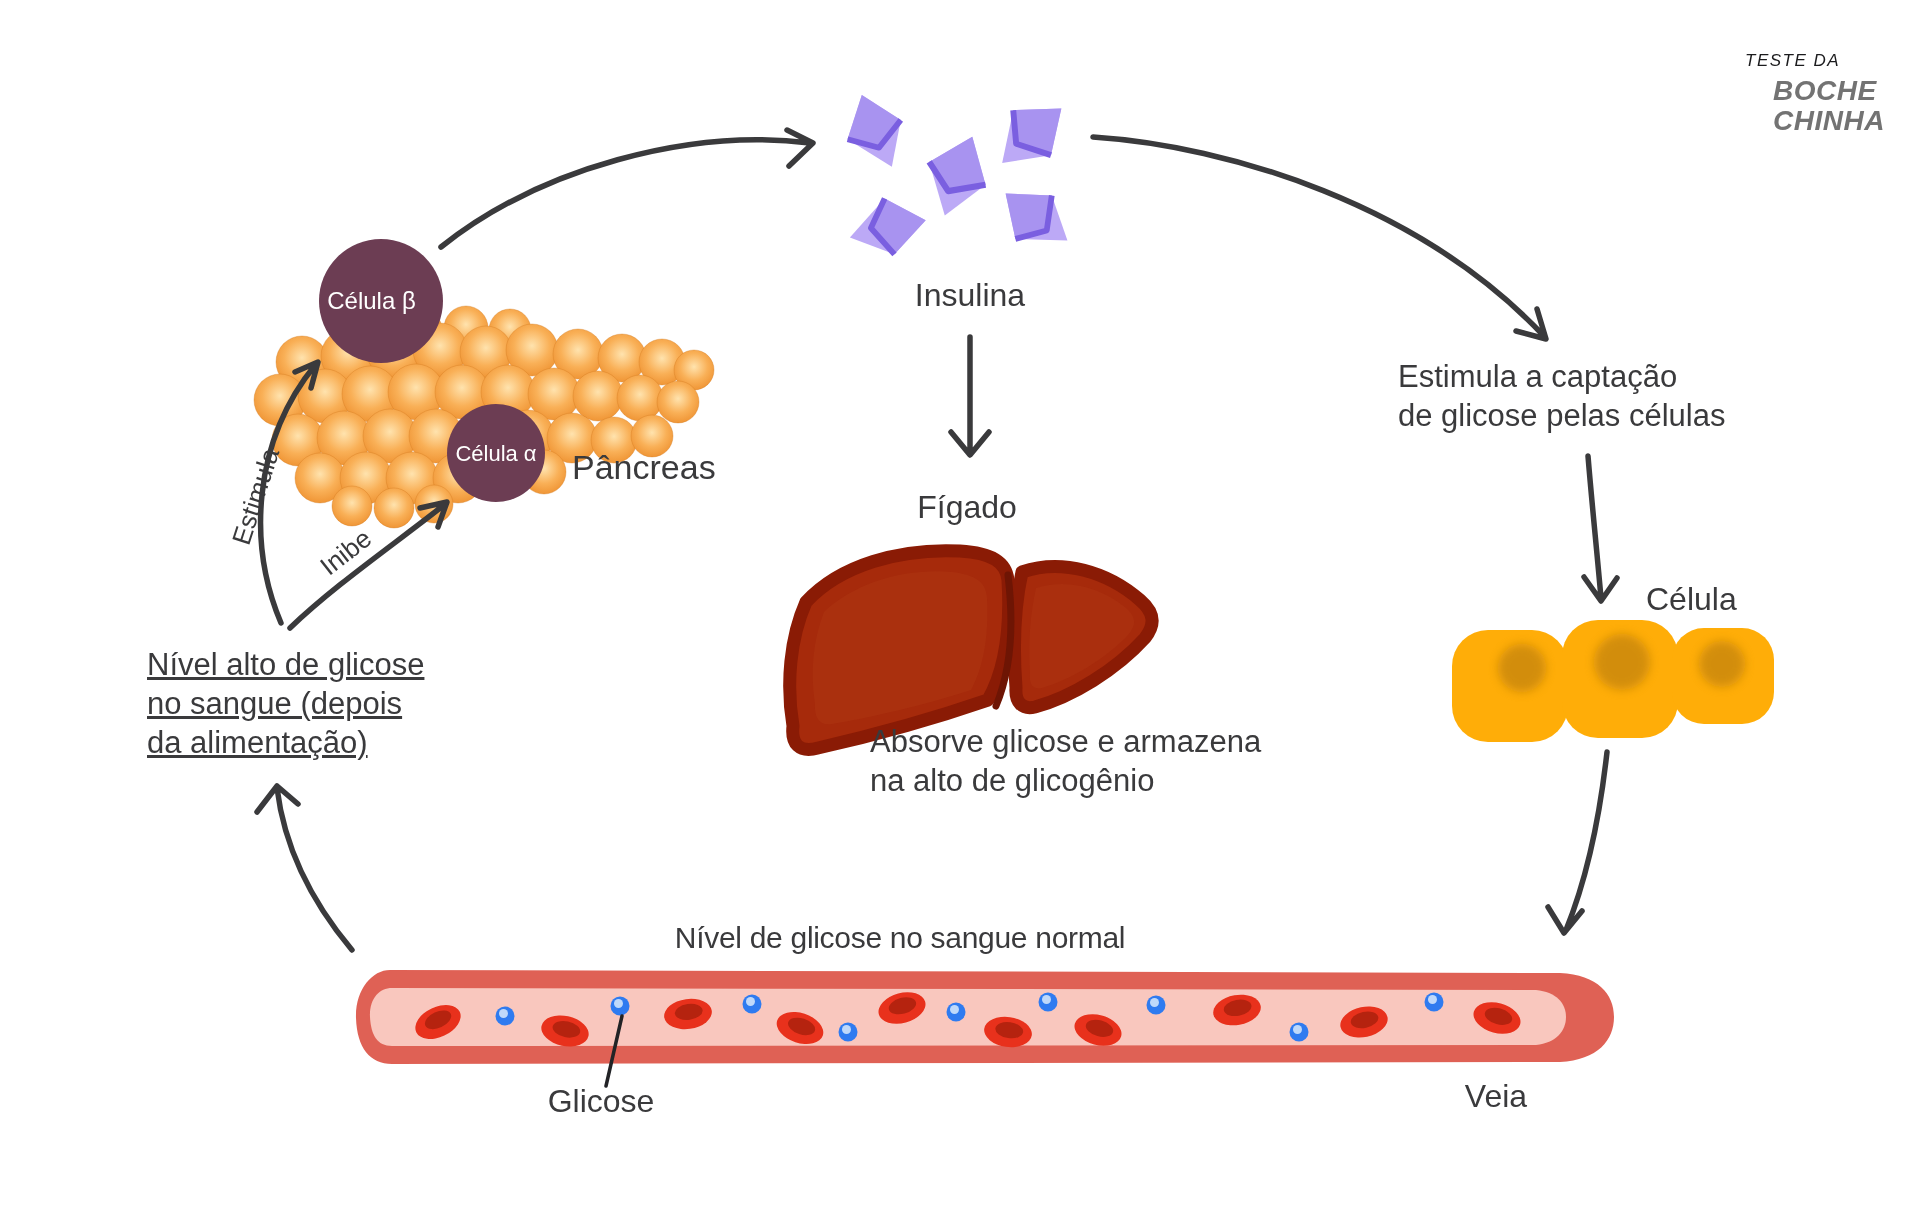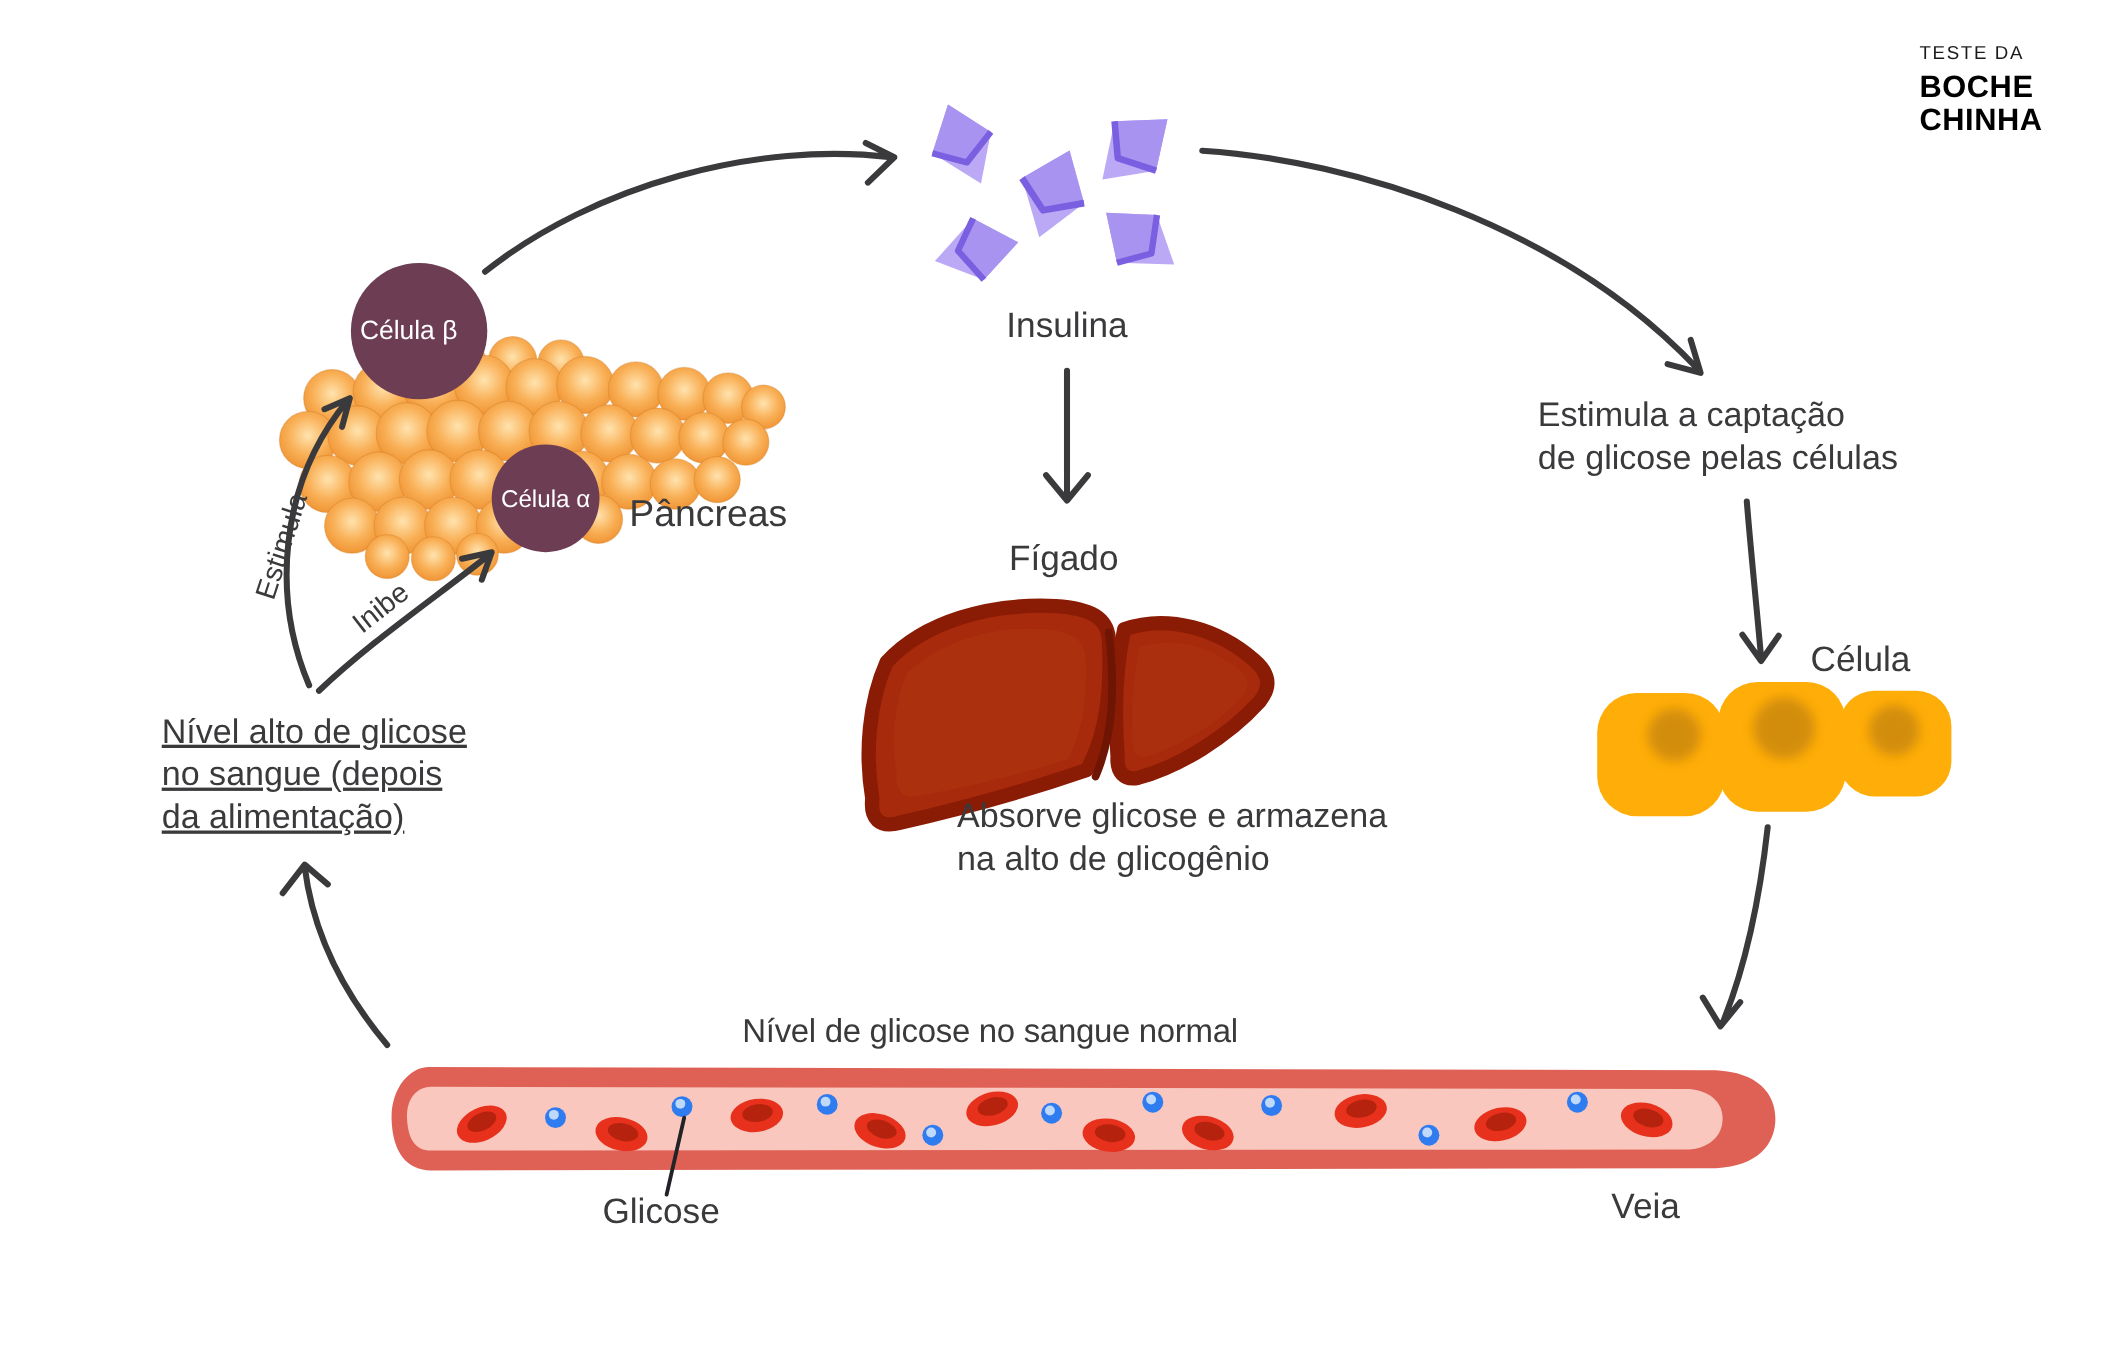--- a/index.html
+++ b/index.html
@@ -5,23 +5,23 @@
   html,body{margin:0;padding:0;background:#ffffff;}
   #canvas{position:relative;width:1920px;height:1224px;background:#ffffff;overflow:hidden;
           font-family:"Liberation Sans","DejaVu Sans",sans-serif;color:#3a3a3c;}
   #art{position:absolute;left:0;top:0;width:1920px;height:1224px;}
   .lbl{position:absolute;font-size:31px;line-height:39px;font-weight:500;color:#3a3a3c;white-space:nowrap;}
   .big{font-size:32px;}
   .center{text-align:center;}
   .rot{transform-origin:50% 50%;}
   .islet-label{position:absolute;color:#ffffff;font-weight:500;text-align:center;white-space:nowrap;}
   
-  #logo{position:absolute;left:1745px;top:34px;line-height:30px;white-space:nowrap;}
+  #logo{position:absolute;left:1745px;top:46px;line-height:30px;white-space:nowrap;font-style:italic;}
   #logo .kicker{font-size:17px;letter-spacing:1.5px;color:#1b1b1d;font-weight:500;display:block;}
-  #logo .brand{font-size:28px;font-weight:bold;color:#000000;display:block;letter-spacing:0.5px;}
+  #logo .brand{font-size:28px;font-weight:bold;color:#737373;display:block;letter-spacing:0.5px;margin-left:28px;}
 </style>
 </head>
 <body>
 
 <div id="canvas">
 
   <svg id="art" viewBox="0 0 1920 1224" xmlns="http://www.w3.org/2000/svg">
     <defs>
       <radialGradient id="gSphere" cx="50%" cy="42%" r="62%">
         <stop offset="0%" stop-color="#ffe3ae"></stop>

